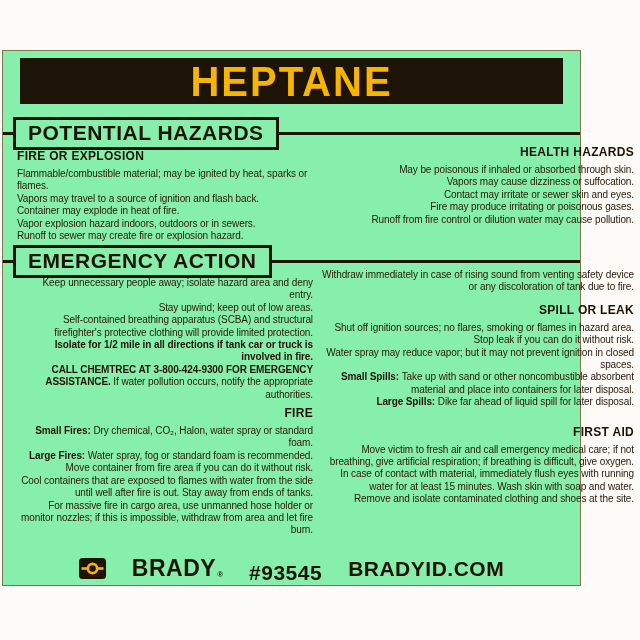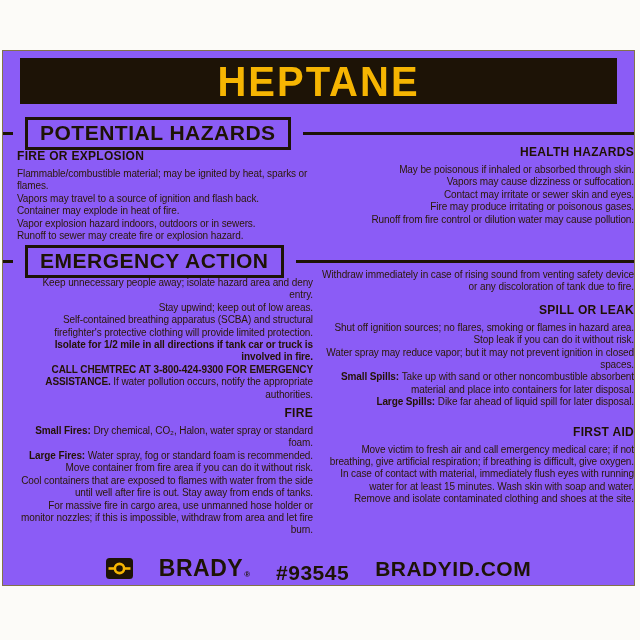--- a/index.html
+++ b/index.html
@@ -2,35 +2,35 @@
 <html><head>
 <meta charset="utf-8">
 <style>
   html,body{margin:0;padding:0;}
   body{
     width:640px;height:640px;background:#FCFBF8;
     font-family:"Liberation Sans", sans-serif;
     position:relative;overflow:hidden;
   }
   .label{
-    position:absolute;left:2px;top:50px;width:633px;height:536px;
-    background:#8b5cf6;border:1.5px solid #82734A;box-sizing:border-box;
+    position:absolute;left:2px;top:50px;width:579px;height:536px;
+    background:#86efac;border:1.5px solid #82734A;box-sizing:border-box;
     color:#241504;
   }
   .banner{
     position:absolute;left:17px;right:17px;top:7px;height:46px;
     background:#1D1306;display:flex;align-items:center;justify-content:center;
   }
   .banner-title{
     color:#F6B502;font-size:40px;font-weight:bold;letter-spacing:2px;line-height:1;
     transform:scaleY(1.05);
   }
   .header-row{
     position:absolute;left:0;right:0;height:31px;
-    display:flex;align-items:center;gap:12px;
+    display:flex;align-items:center;
   }
   .header-row.ph{top:67px;}
   .header-row.ea{top:195px;}
   .hdr-dash{width:10px;height:3px;background:#1D1306;flex:0 0 auto;}
   .hdr-box{
     border:3px solid #1D1306;padding:1px 12px 2px;flex:0 0 auto;
     font-size:21px;font-weight:bold;letter-spacing:0.5px;color:#1D1306;
     background:transparent;white-space:nowrap;
   }
   .hdr-rule{flex:1 1 auto;height:3px;background:#1D1306;}

